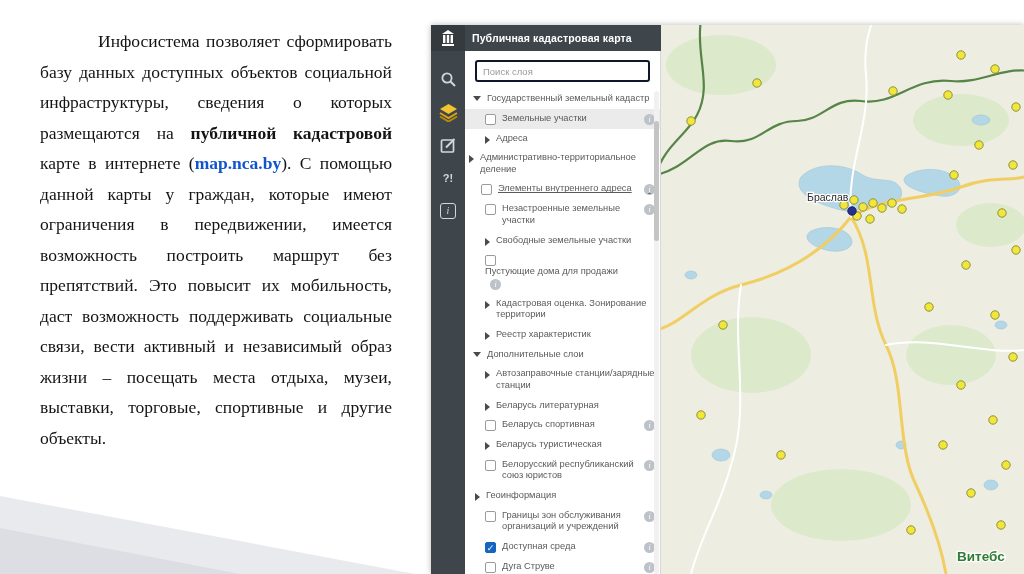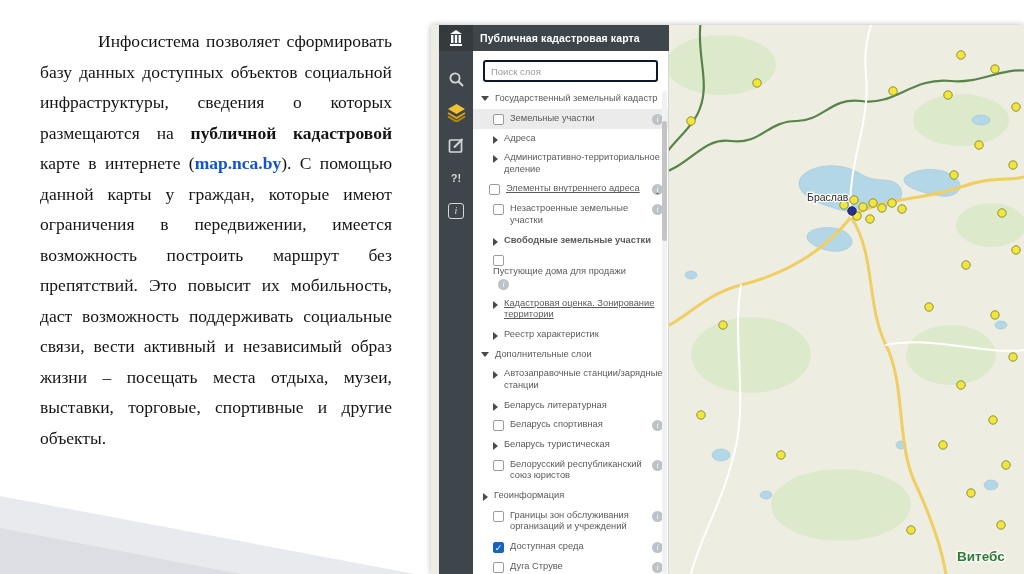--- a/index.html
+++ b/index.html
@@ -20,21 +20,21 @@
   .text-block b { font-weight:bold; }
   .text-block a { color:#1155cc; font-weight:bold; cursor:pointer; }
 
   
   .app { position:absolute; left:431px; top:25px; width:593px; height:549px;
     box-shadow:0 0 6px rgba(0,0,0,.28); background:#edeee1; overflow:hidden; }
 
   .map-wrap { position:absolute; left:230px; top:0; width:363px; height:549px; }
   .map-wrap svg { display:block; }
 
-  .left-col { position:absolute; left:8px; top:0; width:230px; height:549px;border-radius:16px; }
+  .left-col { position:absolute; left:0; top:0; width:230px; height:549px;border-radius:16px; }
   .app-header { position:absolute; left:0; top:0; width:230px; height:26px;
     background:#3f464b; display:flex; align-items:center; }
   .logo-box { width:34px; height:26px; display:flex; align-items:center; justify-content:center;
     background:#343a3e; flex:none; }
   .app-title { color:#ffffff; font-size:10.5px; font-weight:bold; padding-left:7px; letter-spacing:.1px; }
 
   .toolbar { position:absolute; left:0; top:26px; width:34px; height:523px; background:#3f464b;
     display:flex; flex-direction:column; align-items:center; padding-top:16px; gap:9px; }
   .tool { width:26px; height:24px; display:flex; align-items:center; justify-content:center;
     color:#d3d7da; cursor:pointer; }
@@ -224,44 +224,44 @@
             </div>
             <div class="tree-row highlight" style="padding-left: 20px;">
               <span class="cb"></span>
               <span class="lbl">Земельные участки</span>
               <span class="info-dot">i</span>
             </div>
             <div class="tree-row" style="padding-left: 20px;">
               <span class="tri right"></span>
               <span class="lbl">Адреса</span>
             </div>
-            <div class="tree-row" style="padding-left: 20px;">
+            <div class="tree-row" style="padding-left: 4px;">
               <span class="tri right"></span>
               <span class="lbl">Административно-территориальное деление</span>
             </div>
             <div class="tree-row" style="padding-left: 16px; text-decoration: underline;">
               <span class="cb"></span>
               <span class="lbl">Элементы внутреннего адреса</span>
               <span class="info-dot">i</span>
             </div>
             <div class="tree-row" style="padding-left: 20px;">
               <span class="cb"></span>
               <span class="lbl">Незастроенные земельные участки</span>
               <span class="info-dot">i</span>
             </div>
-            <div class="tree-row" style="padding-left: 20px; font-weight: bold;">
+            <div class="tree-row" style="padding-left: 20px;">
               <span class="tri right"></span>
               <span class="lbl">Свободные земельные участки</span>
             </div>
             <div class="tree-row" style="padding-left: 20px; flex-direction: column;">
               <span class="cb"></span>
               <span class="lbl">Пустующие дома для продажи</span>
               <span class="info-dot">i</span>
             </div>
-            <div class="tree-row" style="padding-left: 20px; text-decoration: underline;">
+            <div class="tree-row" style="padding-left: 20px;">
               <span class="tri right"></span>
               <span class="lbl">Кадастровая оценка. Зонирование территории</span>
             </div>
             <div class="tree-row" style="padding-left: 20px;">
               <span class="tri right"></span>
               <span class="lbl">Реестр характеристик</span>
             </div>
             <div class="tree-row" style="padding-left: 8px;">
               <span class="tri down"></span>
               <span class="lbl">Дополнительные слои</span>

